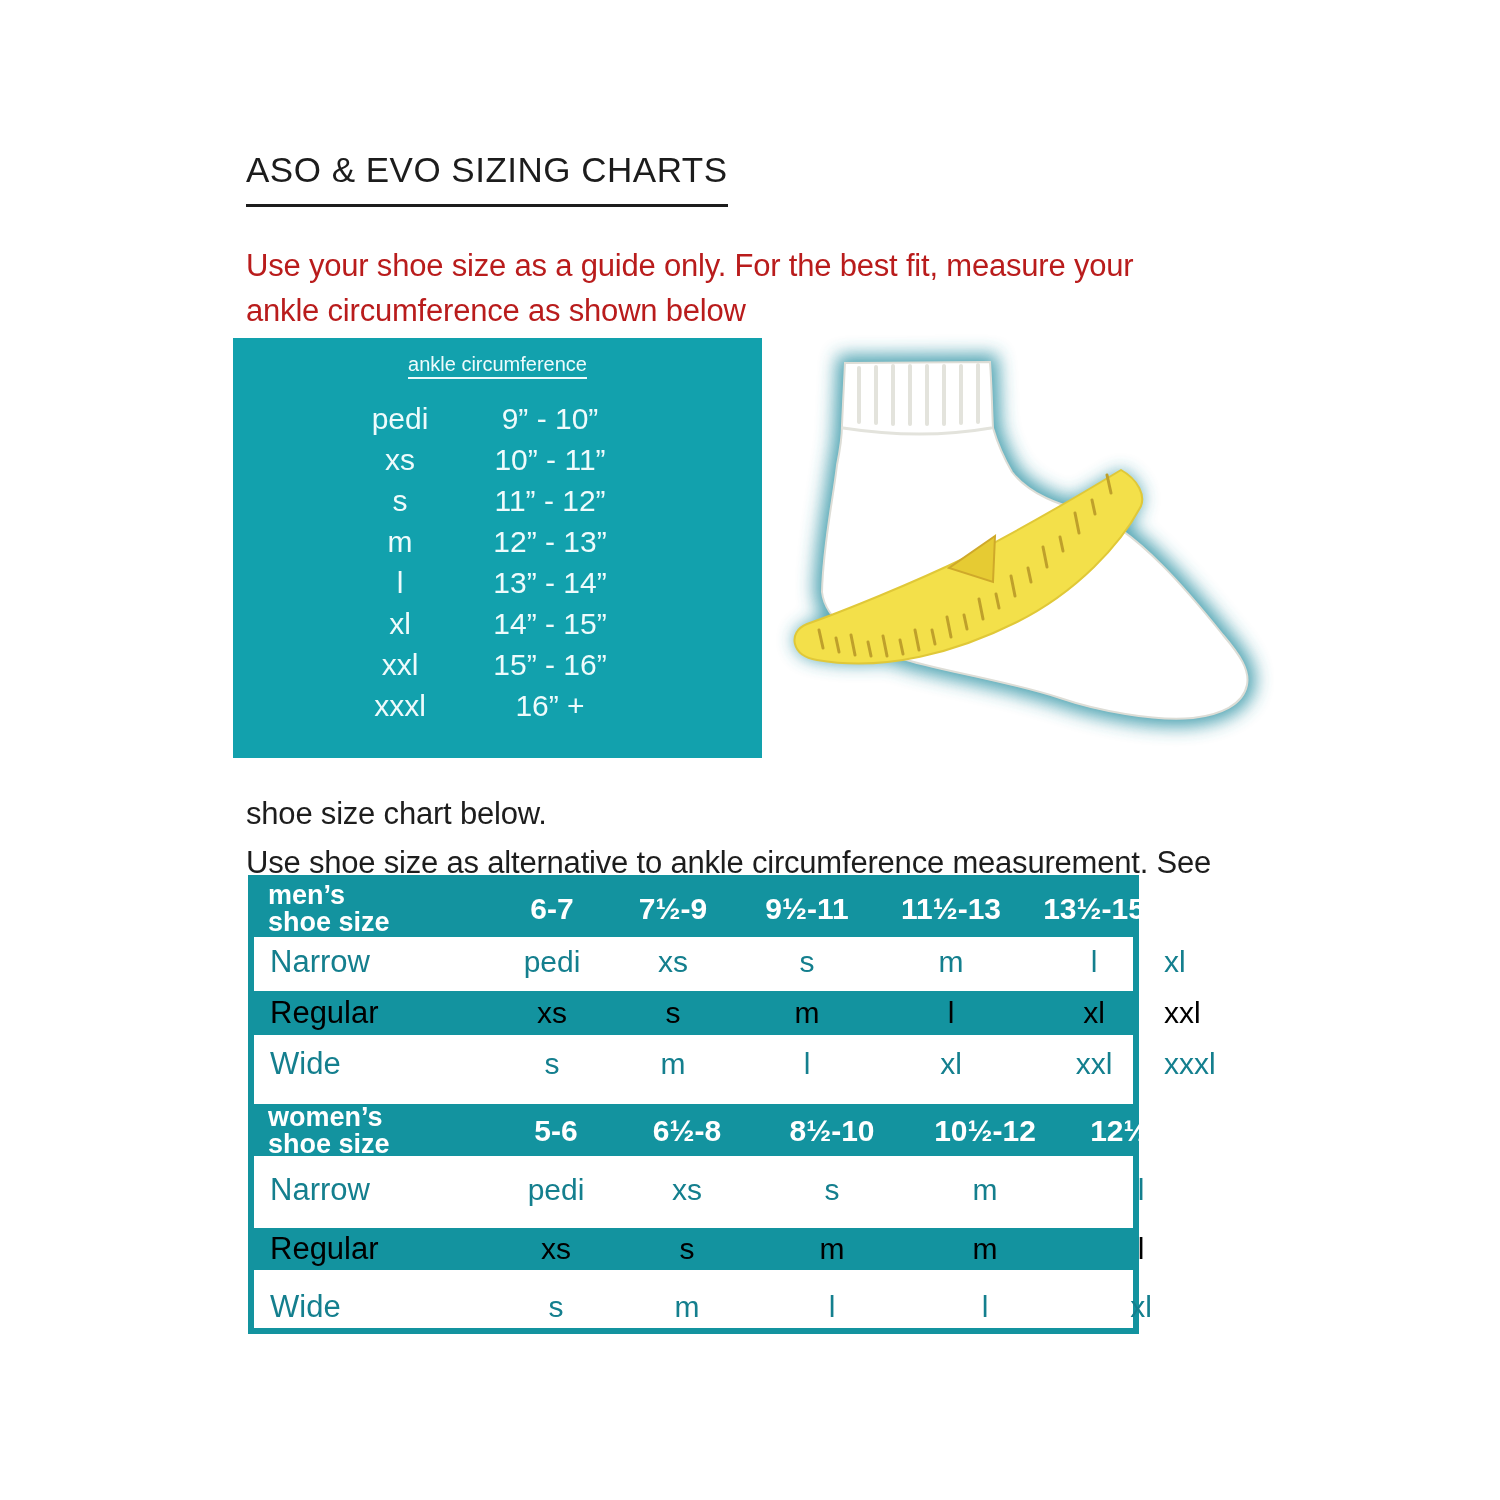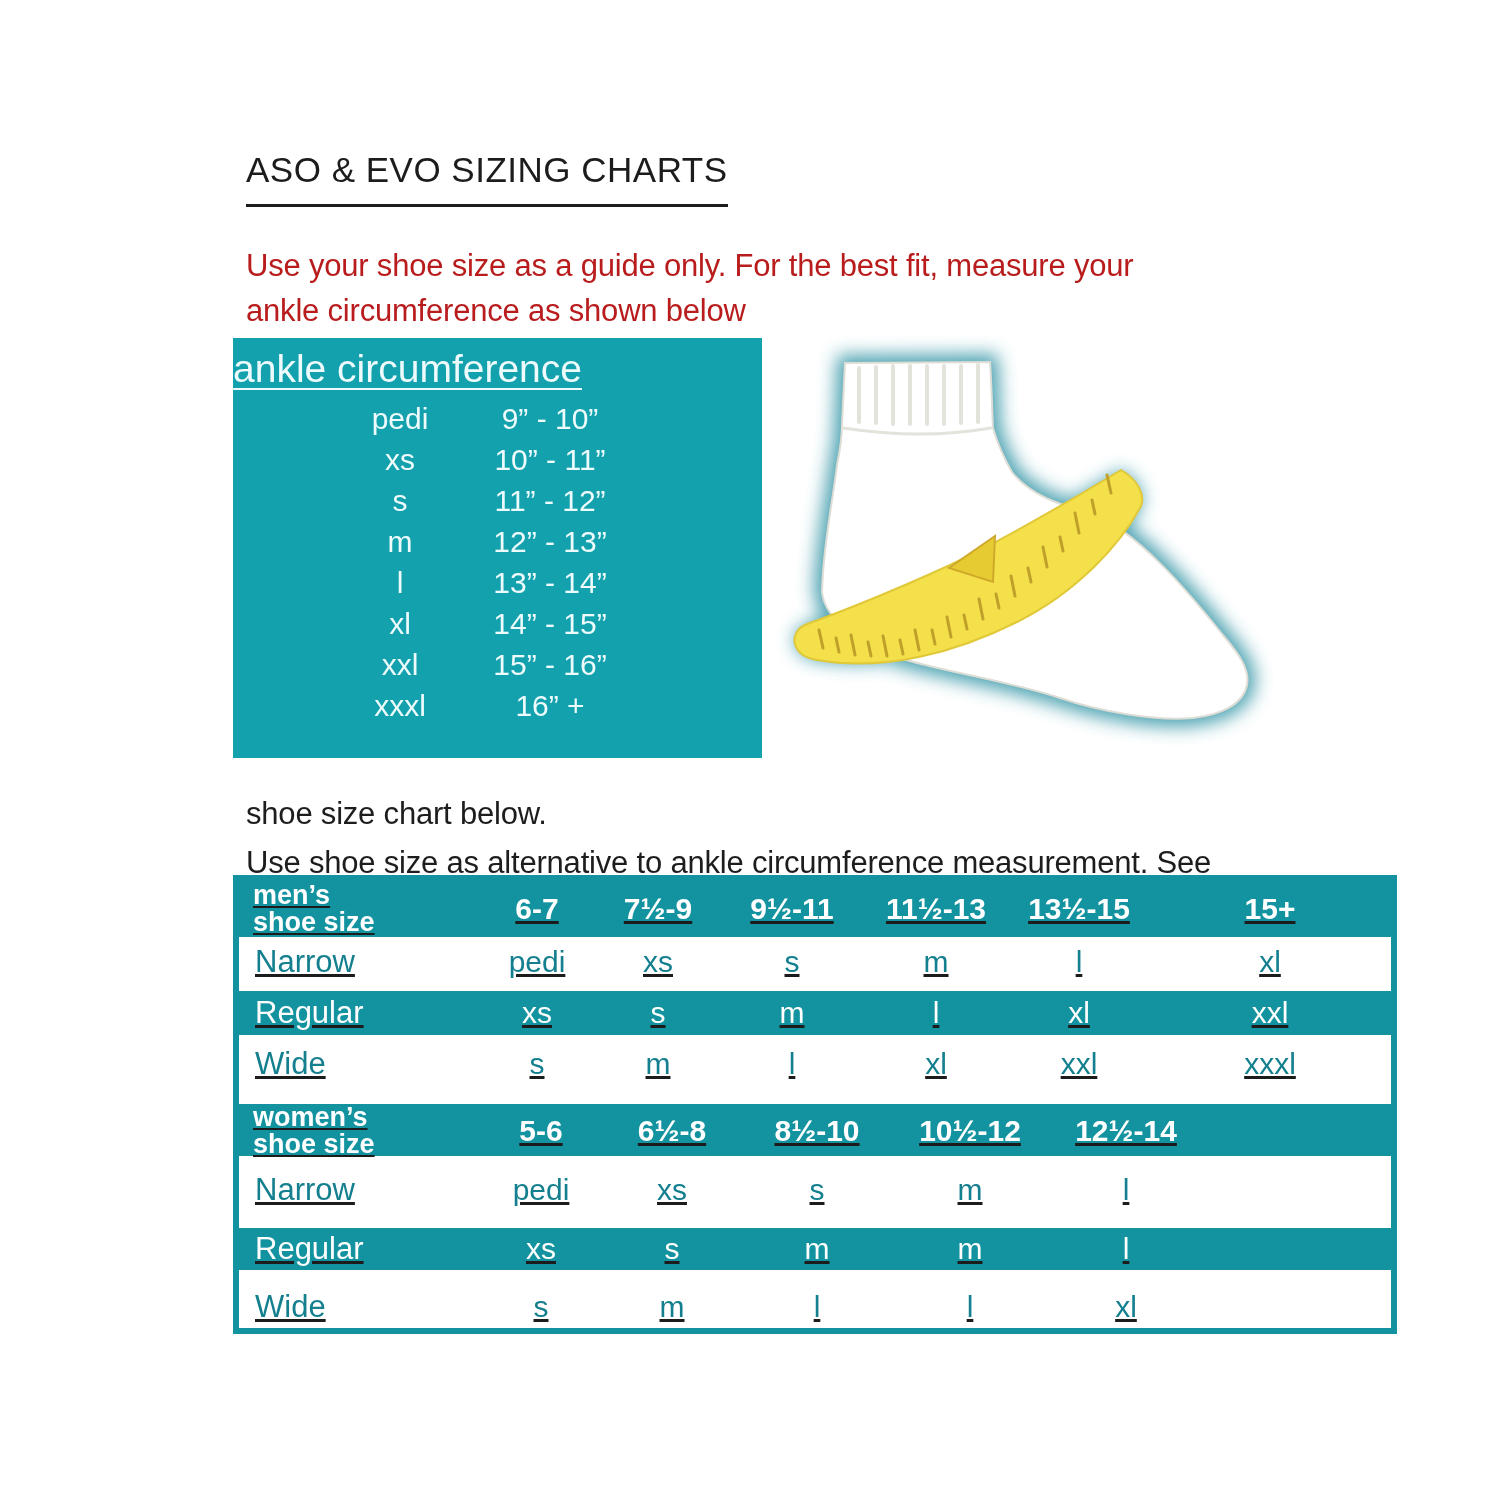--- a/index.html
+++ b/index.html
@@ -16,47 +16,47 @@
   .intro{position:absolute;left:246px;top:243px;font-size:31px;line-height:45px;color:#b91c1c;letter-spacing:-0.2px;}
   .alt-text{position:absolute;left:246px;top:789px;font-size:31px;line-height:49px;color:#1d1d1d;letter-spacing:-0.2px;}
   .footer-note{position:absolute;left:246px;top:1306px;font-size:31px;color:#1d1d1d;letter-spacing:-0.2px;}
 
   
   .ankle-box{
     position:absolute;left:233px;top:338px;width:529px;height:420px;
     background:#12a1ad;color:#eefbfc;
   }
   .ankle-box .box-heading{
-    margin-top:9px;text-align:left;font-size:39px;
+    margin-top:15px;text-align:center;font-size:20px;
     text-decoration:underline;text-underline-offset:6px;text-decoration-thickness:2px;
   }
   .ankle-rows{position:absolute;left:0;top:60px;width:100%;}
   .ankle-row{position:relative;height:41px;font-size:30px;}
   .ankle-row .sz{position:absolute;left:167px;transform:translateX(-50%);top:4px;}
   .ankle-row .rg{position:absolute;left:317px;transform:translateX(-50%);top:4px;white-space:nowrap;}
 
   
   .foot-art{position:absolute;left:765px;top:330px;width:515px;height:445px;}
 
   
   .size-table{
-    position:absolute;left:233px;top:875px;width:1164px;
-    border:6px solid #13939f;background:#ffffff;box-sizing:border-box;text-decoration:underline;
+    position:absolute;left:248px;top:875px;width:891px;
+    border:6px solid #13939f;background:#ffffff;box-sizing:border-box;
   }
   .trow{display:grid;align-items:center;box-sizing:border-box;}
   .grid-m{grid-template-columns:240px 116px 126px 142px 146px 140px 1fr;}
   .grid-w{grid-template-columns:240px 124px 138px 152px 154px 158px 1fr;margin-top:12px;}
   .thead{background:#13939f;color:#ffffff;height:56px;}
   .thead.w-head{height:55px;border-top:3px solid #ffffff;}
   .thead .rowlabel{font-weight:bold;font-size:27px;line-height:27px;padding-left:14px;}
   .thead .colhead{font-weight:bold;font-size:30px;text-align:center;white-space:nowrap;}
   .row-white{background:#ffffff;color:#147f8e;height:50px;}
   .row-white.slim{height:44px;}
   .row-white.slim2{height:42px;}
-  .row-teal{background:#13939f;color:#ffffff;height:52px;border-top:4px solid #ffffff;border-bottom:4px solid #ffffff;}
+  .row-teal{background:#13939f;color:#000000;height:52px;border-top:4px solid #ffffff;border-bottom:4px solid #ffffff;}
   .row-teal.slim{height:50px;}
   .rowlabel{font-size:31px;padding-left:16px;}
   .cell{font-size:30px;text-align:center;}
 </style>
 </head>
 <body>
 
 <div class="page">
 
   <div class="doc-title">ASO &amp; EVO SIZING CHARTS</div>

